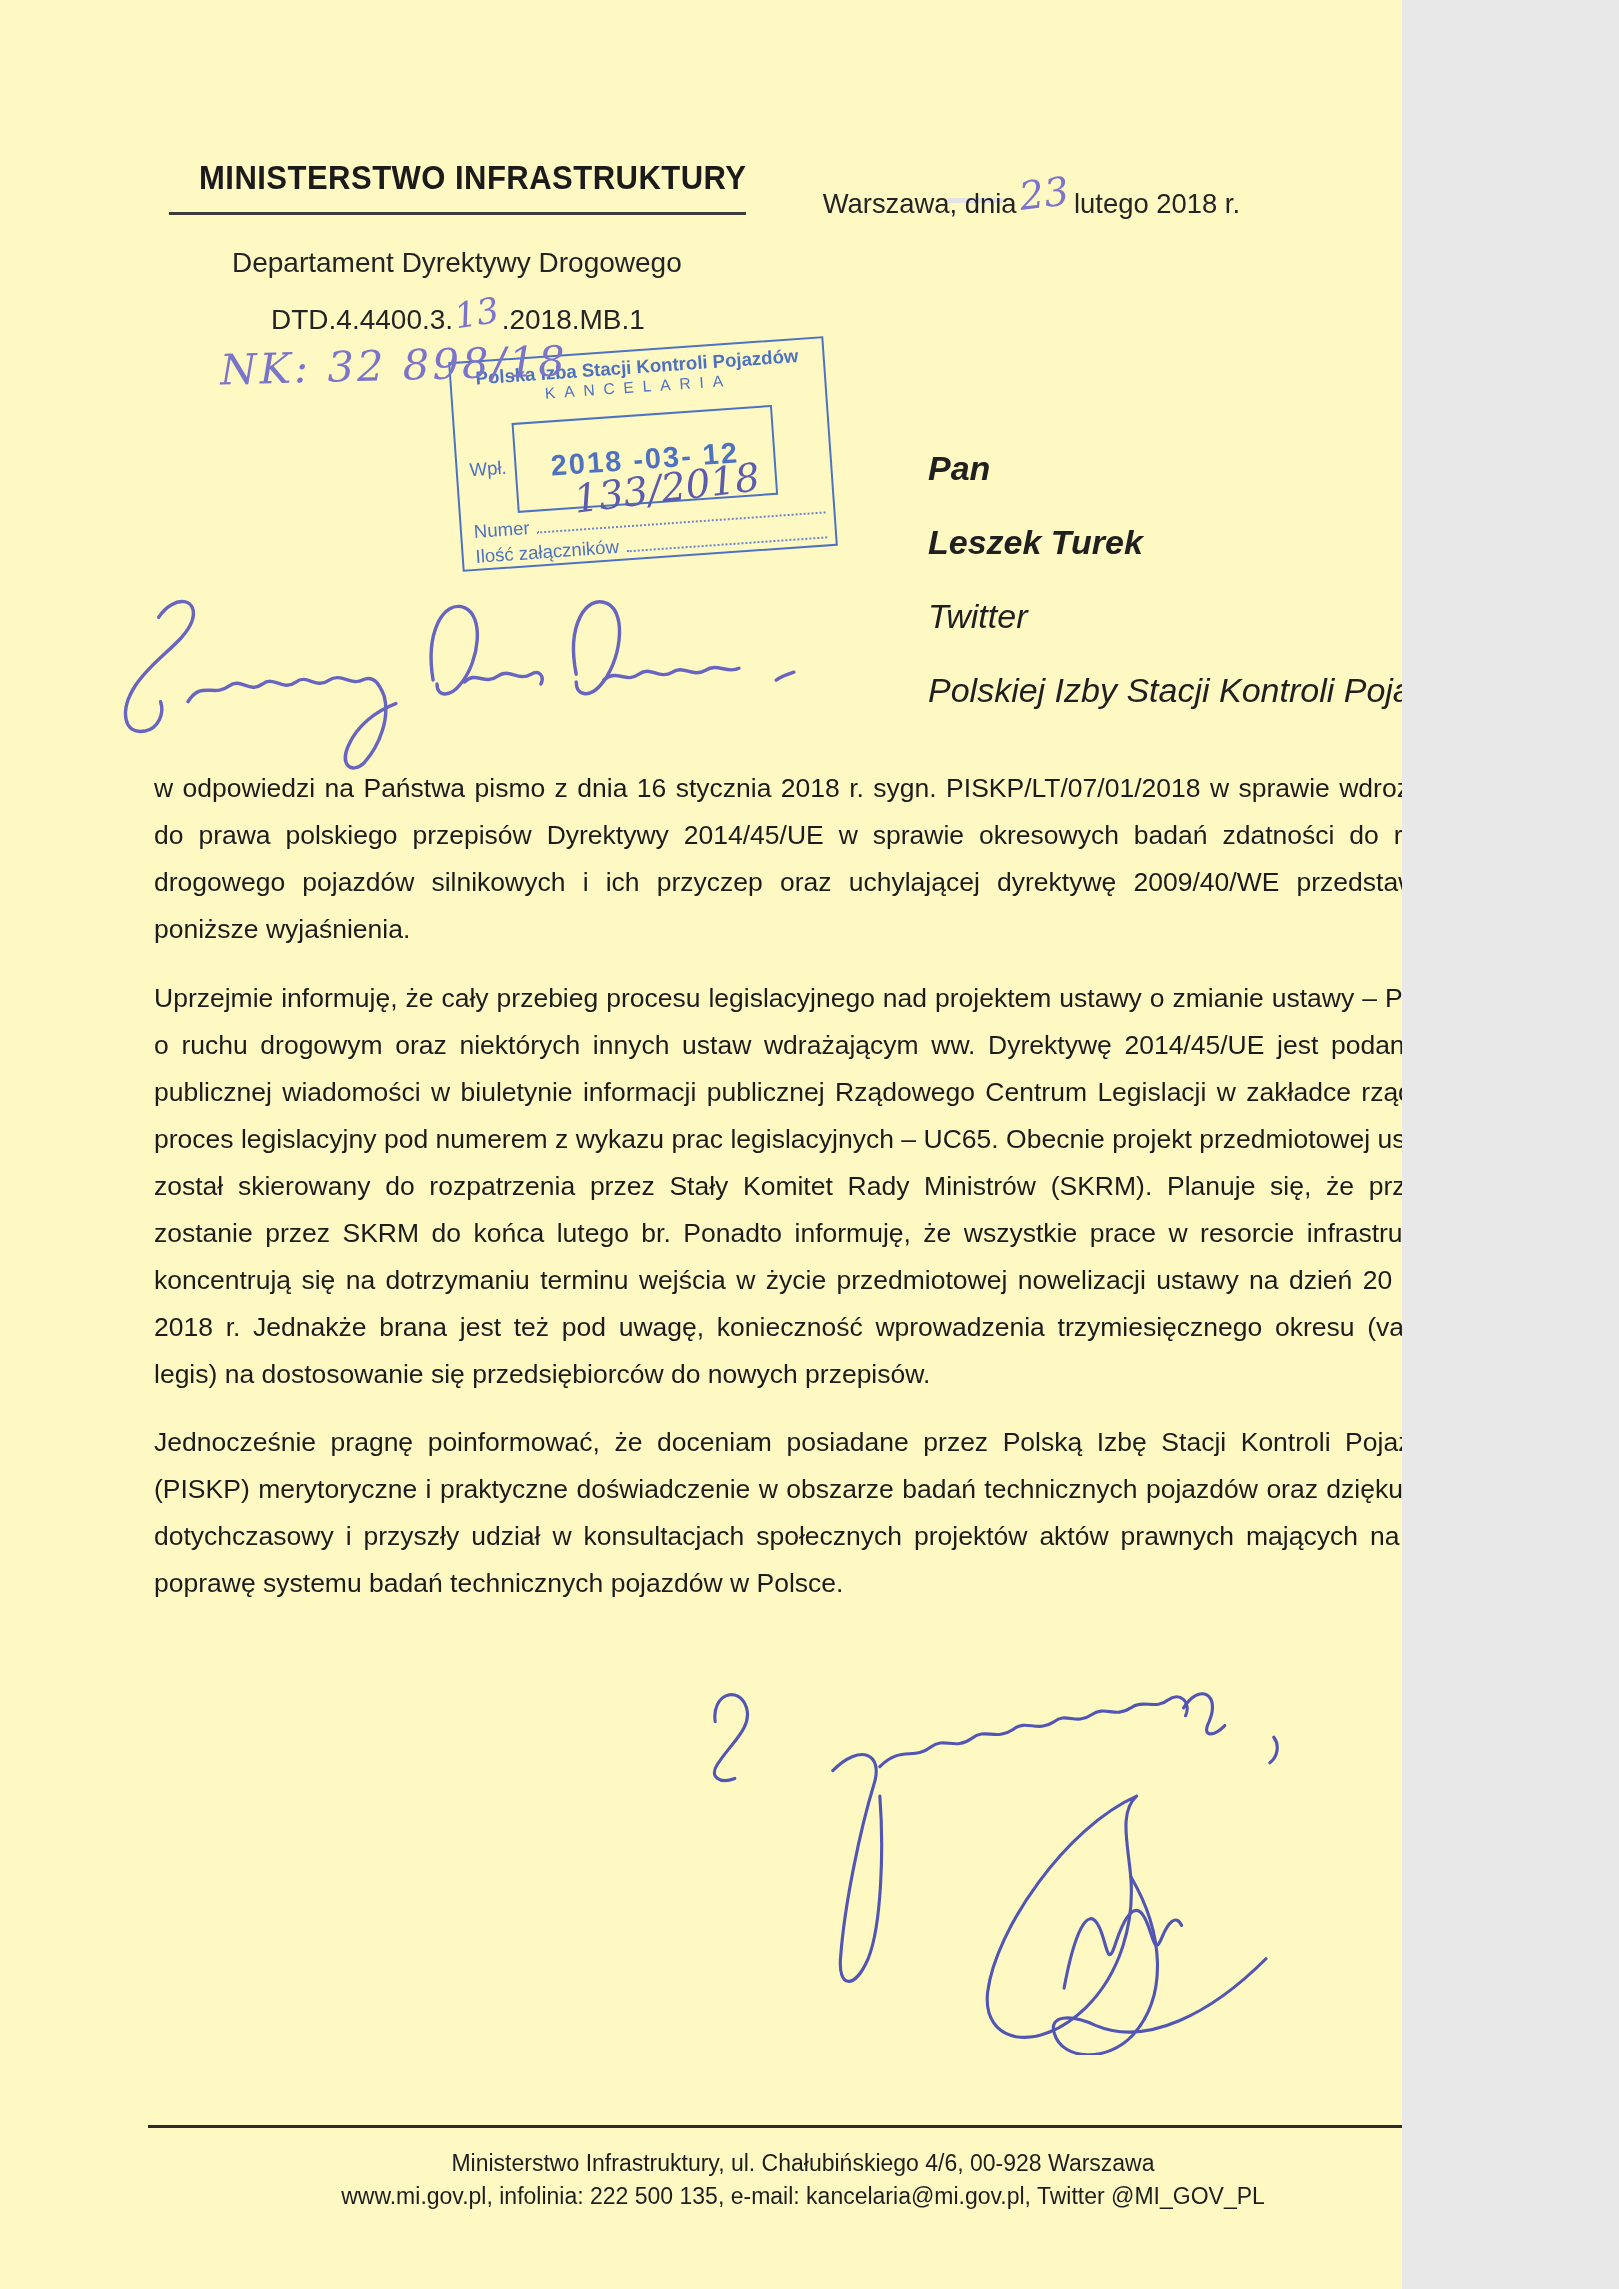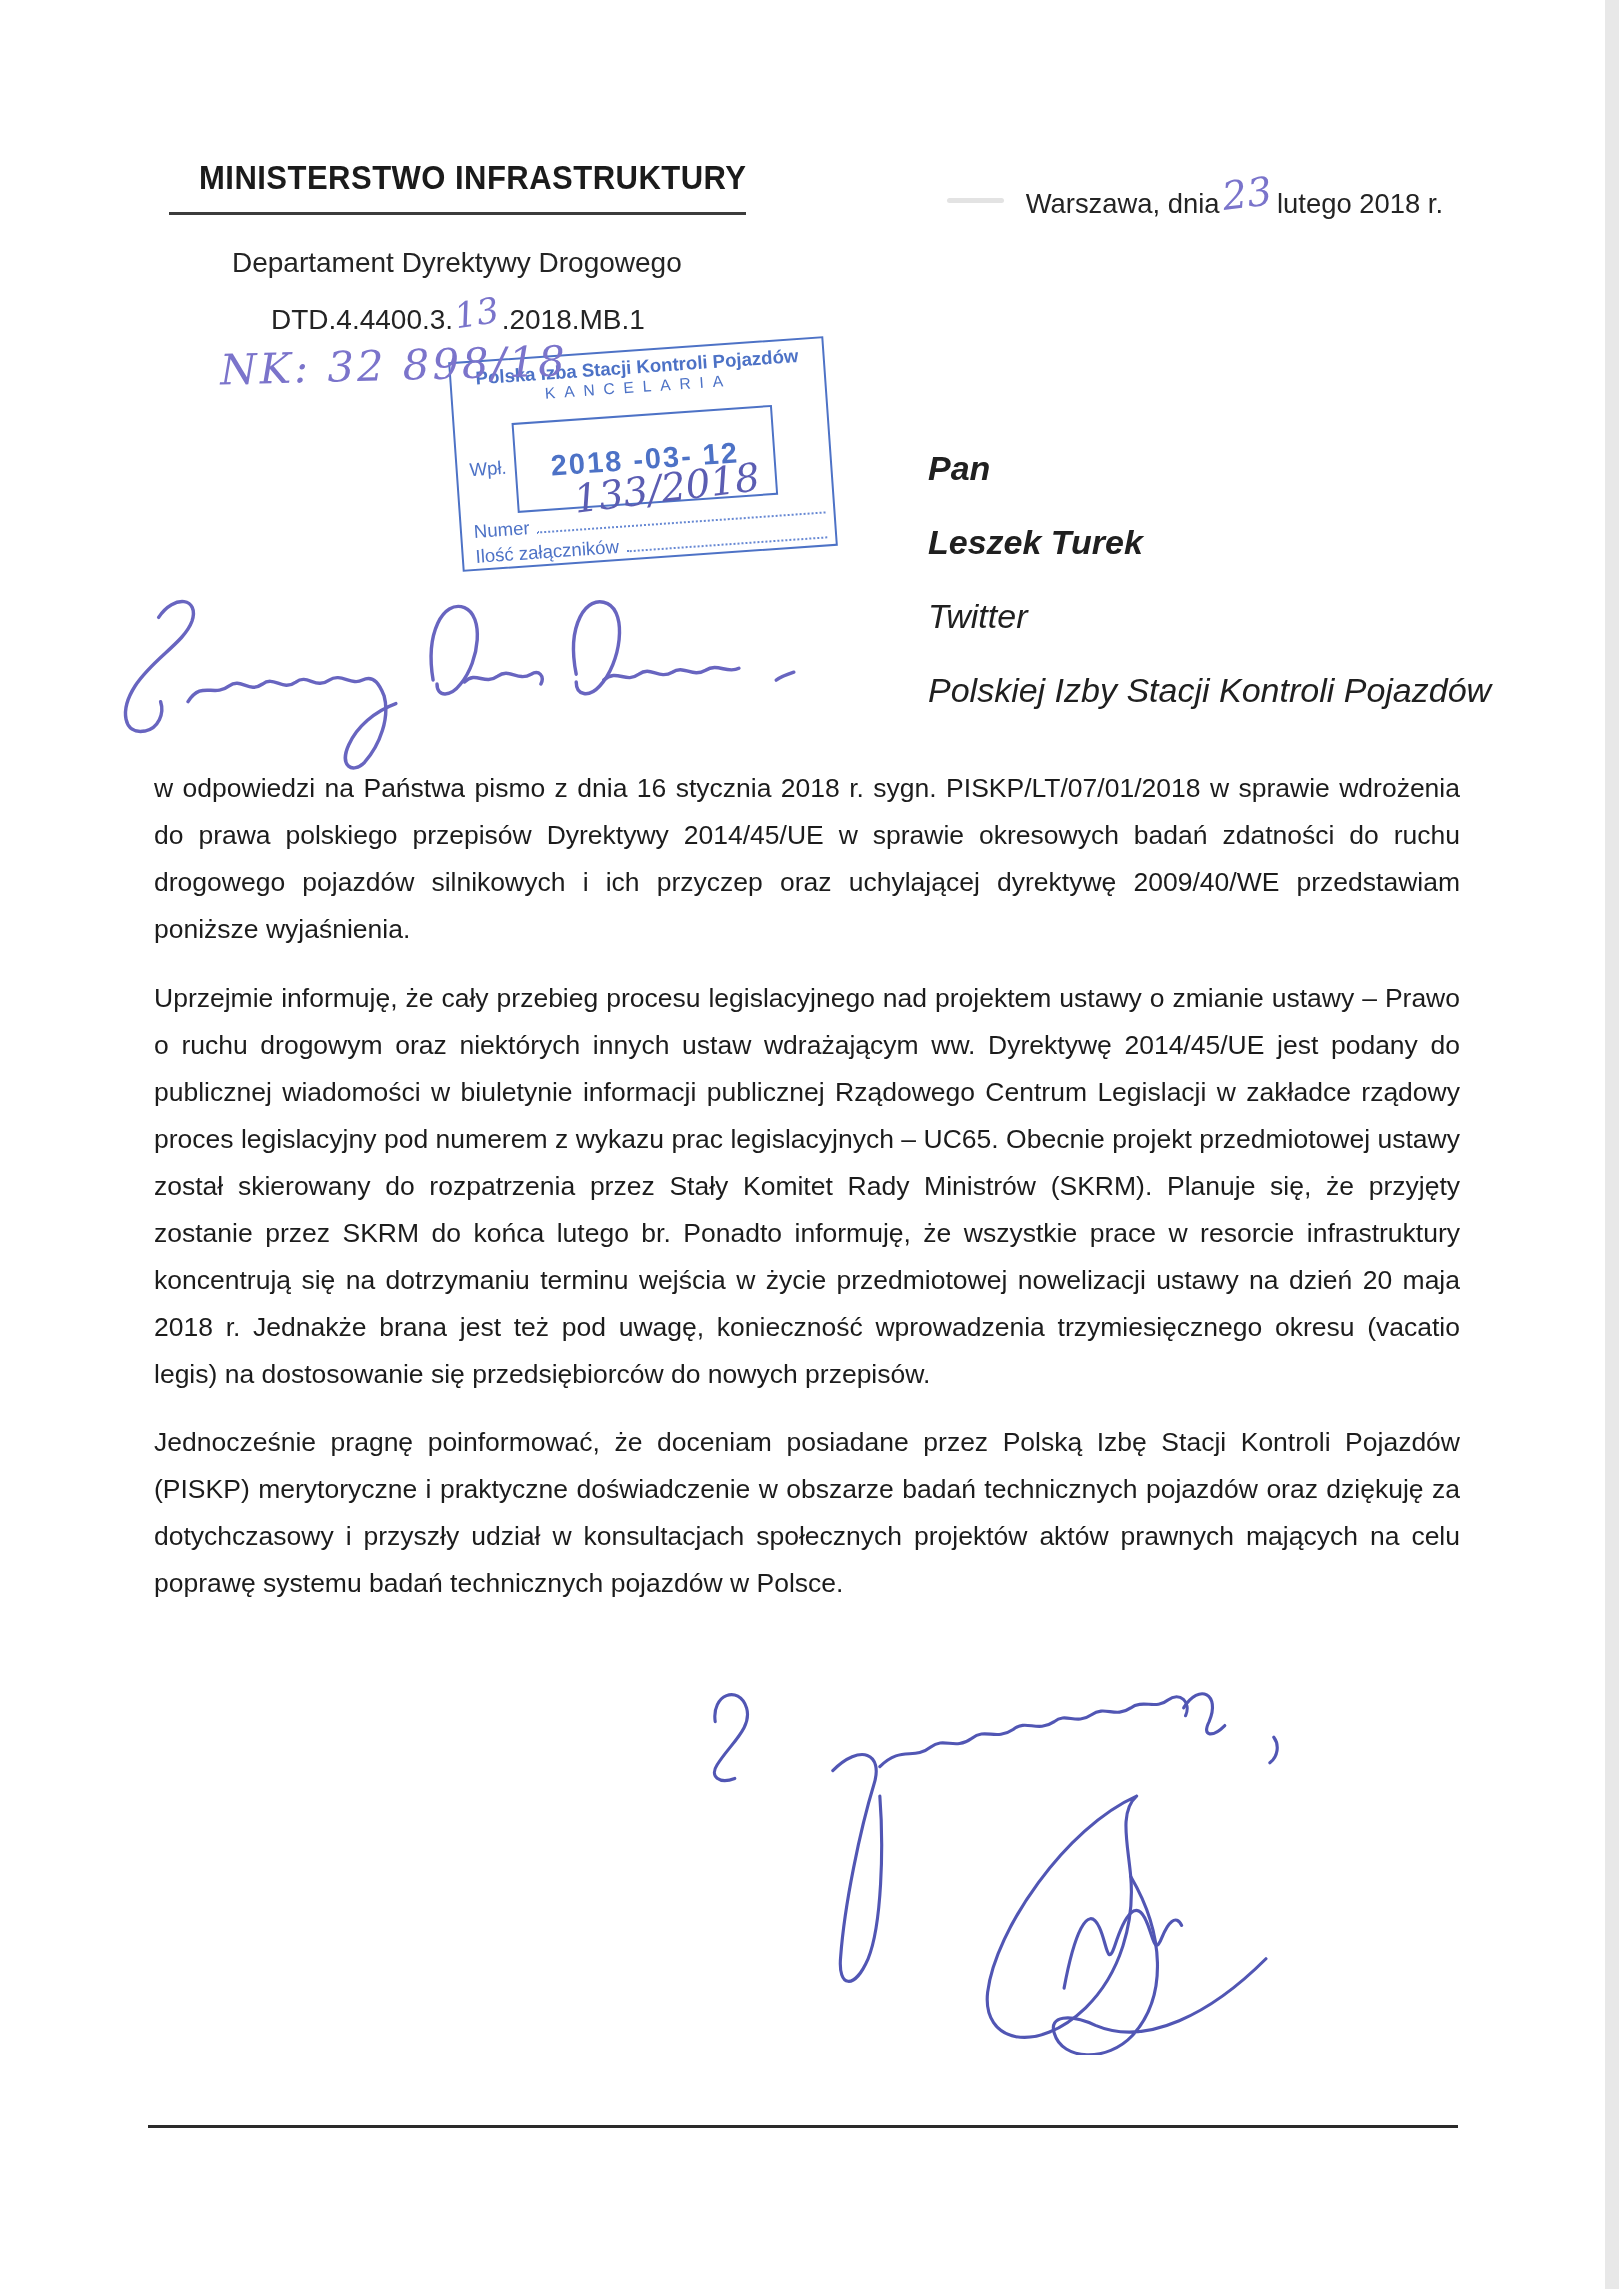--- a/index.html
+++ b/index.html
@@ -1,19 +1,19 @@
 <!DOCTYPE html>
 <html lang="pl"><head>
 <meta charset="utf-8">
 <style>
   html,body{margin:0;padding:0;background:#e8e8e8;}
   .page{
     position:relative;
-    width:1605px;height:2290px;
-    background:#ffffff;
+    width:1402px;height:2290px;
+    background:#fef9c3;
     font-family:"Liberation Sans",sans-serif;
     color:#1d1d1d;
     overflow:hidden;
   }
   
   .ministry-title{
     position:absolute;left:199px;top:159px;
     font-size:33px;font-weight:bold;letter-spacing:0.5px;
     transform:scaleX(.94);transform-origin:left center;
     color:#1b1b1b;white-space:nowrap;
@@ -185,15 +185,19 @@
     <path d="M210,130 C238,102 262,112 252,144 C238,190 222,266 218,320 C215,352 232,354 246,322 C260,288 262,208 258,156"></path>
     <path d="M258,126 C280,104 292,120 310,106 C324,95 334,110 352,97 C366,86 376,100 394,88 C408,77 418,92 436,80 C448,70 458,84 474,73 C488,63 498,77 514,66 C526,57 540,68 552,58 C564,49 576,60 570,74"></path>
     <path d="M568,66 C584,40 606,52 594,80 C586,96 598,96 610,84"></path>
     <path d="M660,96 C666,104 664,116 656,122"></path>
     <path d="M520,156 C448,188 376,292 368,356 C362,408 418,420 468,372 C504,337 518,284 514,238 C511,204 502,172 520,156"></path>
     <path d="M446,352 C456,298 470,264 482,290 C490,307 490,332 498,308 C508,277 520,260 530,284 C537,299 538,320 546,300 C552,285 560,276 566,288"></path>
     <path d="M514,238 C548,296 552,360 516,400 C490,428 444,426 436,398 C430,380 452,378 478,390 C530,412 596,378 652,322"></path>
   </svg>
 
   <div class="footer-rule"></div>
+  <div class="footer-text">
+    <div>Ministerstwo Infrastruktury, ul. Chałubińskiego 4/6, 00-928 Warszawa</div>
+    <div>www.mi.gov.pl, infolinia: 222 500 135, e-mail: kancelaria@mi.gov.pl, Twitter @MI_GOV_PL</div>
+  </div>
 
 </div>
 
 
 </body></html>

